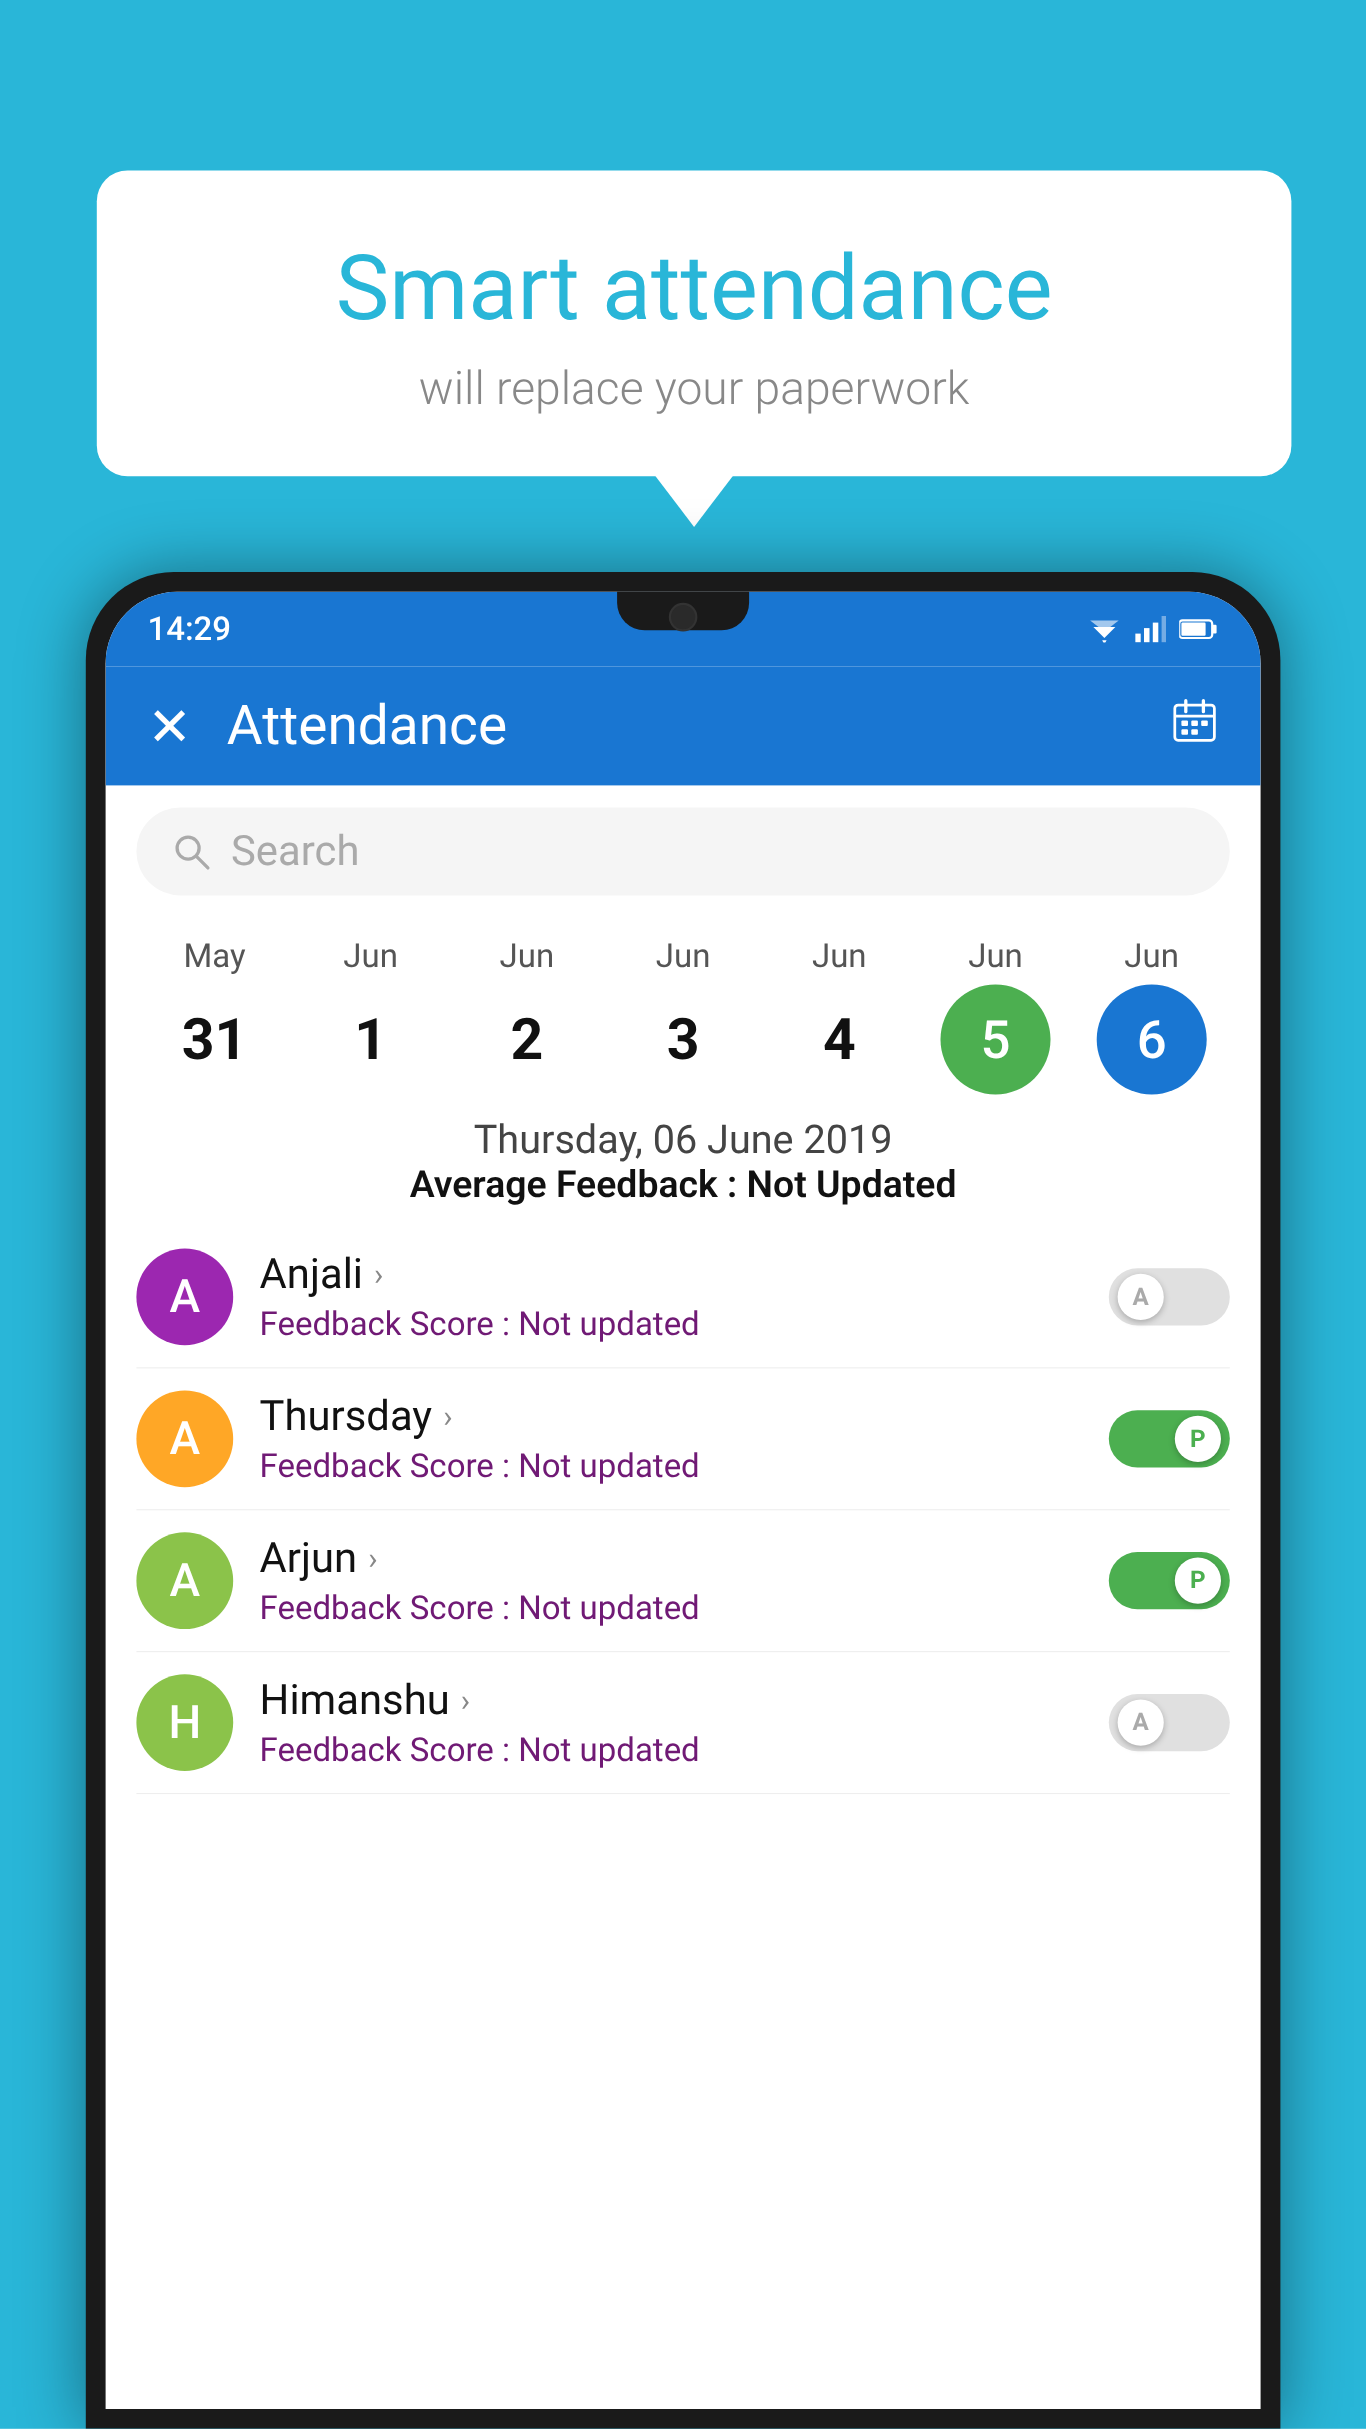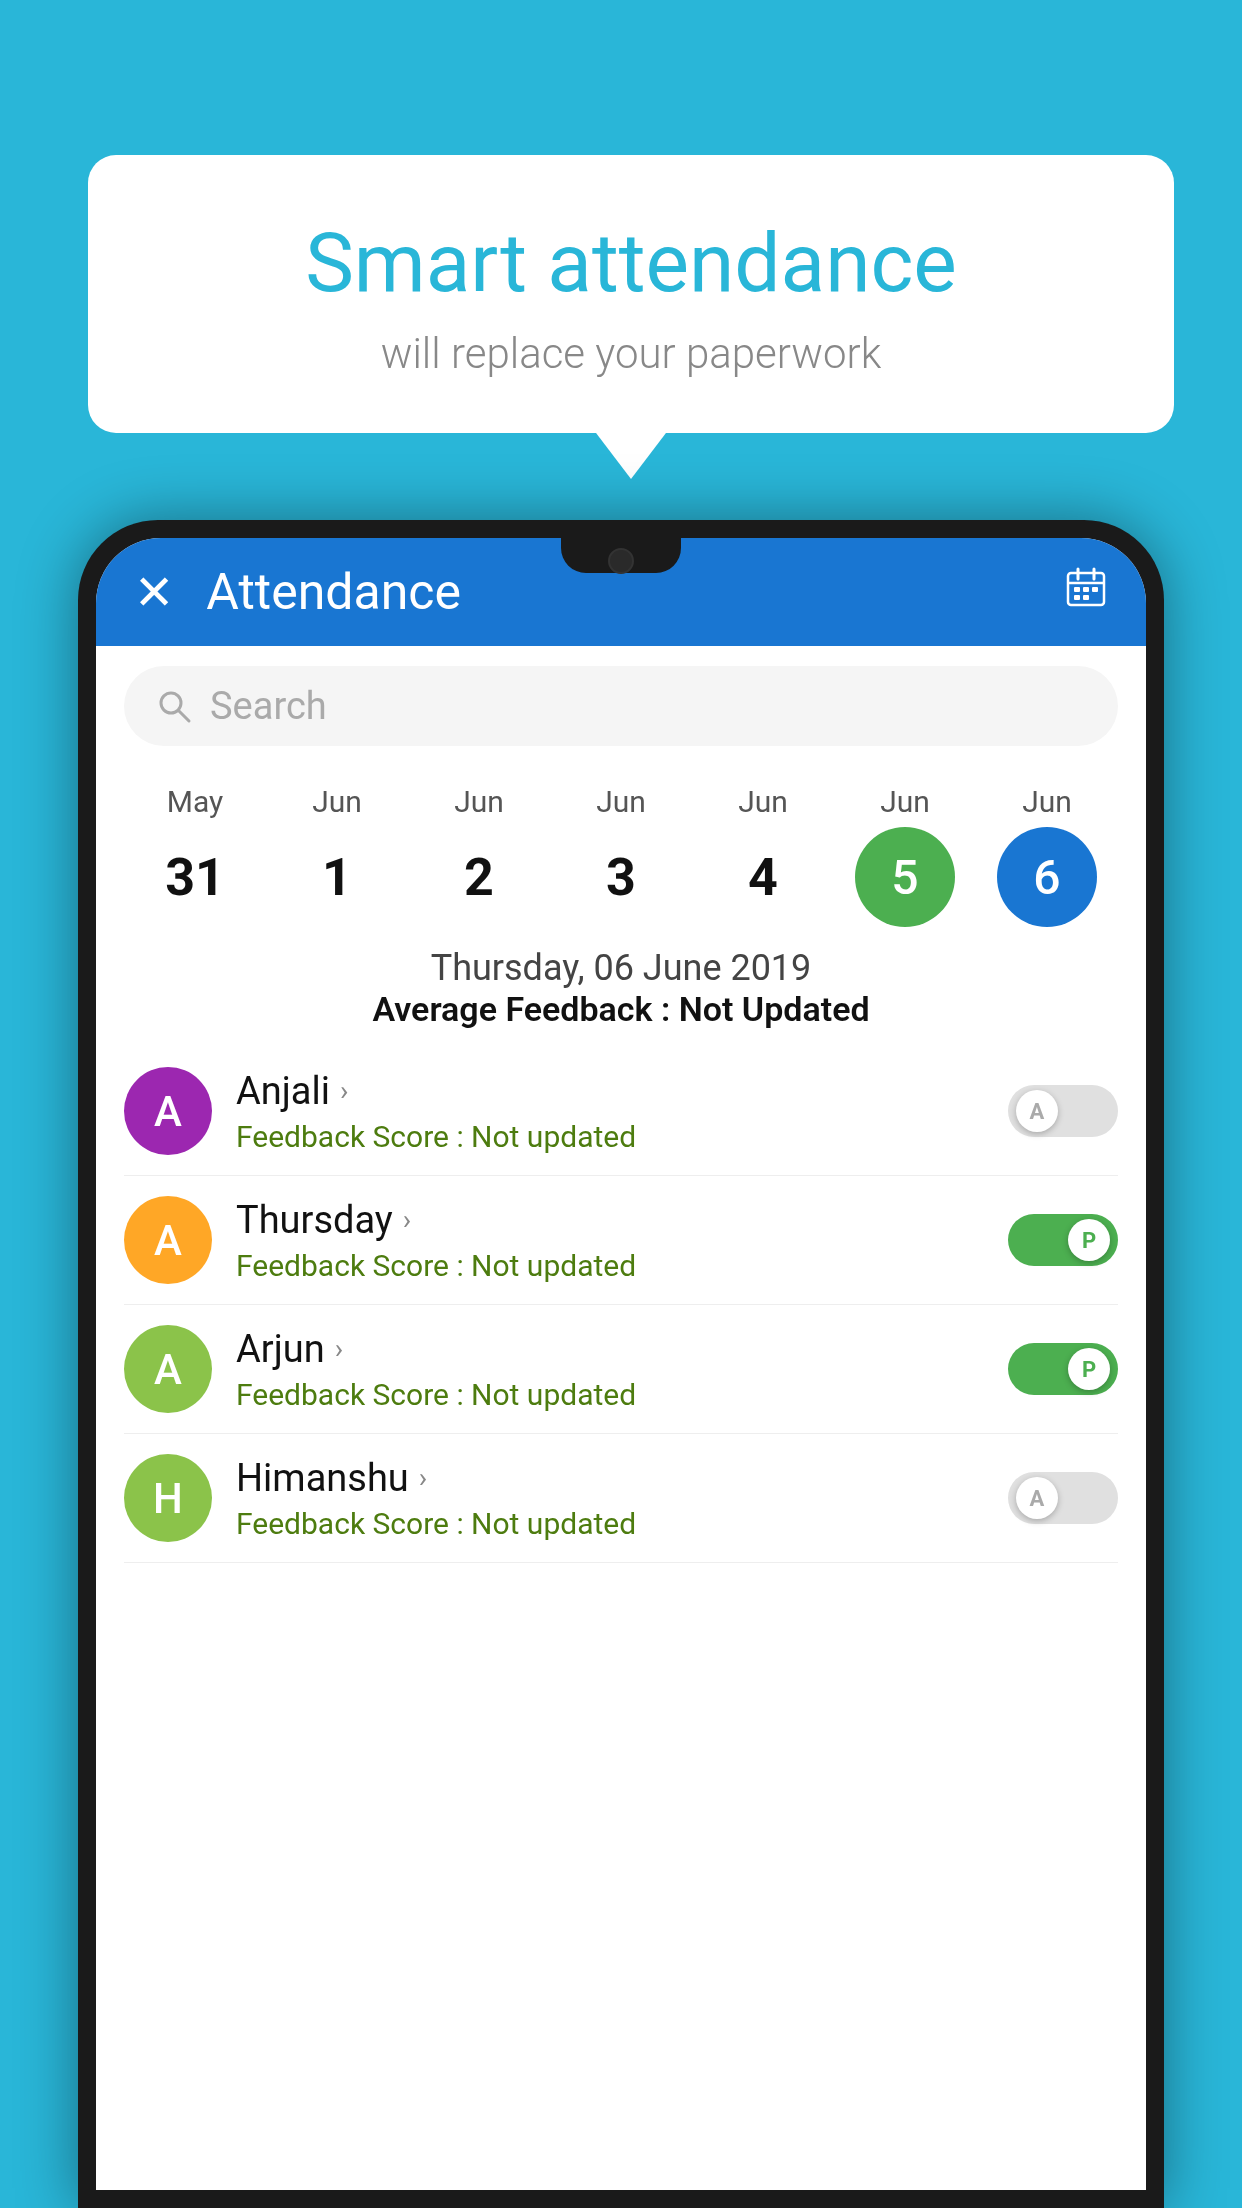--- a/index.html
+++ b/index.html
@@ -300,21 +300,21 @@
       font-size: 28px;
     }
 
     .student-feedback {
       color: #888;
       font-size: 30px;
       margin-top: 6px;
     }
 
     .student-feedback span {
-      color: #4d7c0f;
+      color: #701a75;
     }
 
     
     .toggle-container {
       display: flex;
       align-items: center;
       flex-shrink: 0;
     }
 
     .toggle {
@@ -369,20 +369,44 @@
     <div class="subtitle">will replace your paperwork</div>
   </div>
 </div>
 
 <div class="phone-frame">
   <div class="phone-notch"></div>
   <div class="phone-camera"></div>
 
   <div class="phone-screen">
 
+    <div class="status-bar">
+      <span class="status-time">14:29</span>
+      <div class="status-icons">
+
+        <svg width="32" height="24" viewBox="0 0 32 24">
+          <polygon points="16,20 6,10 26,10" fill="white"></polygon>
+          <polygon points="16,14 3,4 29,4" fill="white" opacity="0.6"></polygon>
+          <polygon points="16,26 14,22 18,22" fill="white"></polygon>
+        </svg>
+
+        <svg width="28" height="24" viewBox="0 0 28 24">
+          <rect x="0" y="16" width="5" height="8" fill="white"></rect>
+          <rect x="8" y="11" width="5" height="13" fill="white"></rect>
+          <rect x="16" y="6" width="5" height="18" fill="white"></rect>
+          <rect x="24" y="0" width="5" height="24" fill="white" opacity="0.4"></rect>
+        </svg>
+
+        <svg width="36" height="20" viewBox="0 0 36 20">
+          <rect x="0" y="2" width="30" height="16" rx="3" ry="3" stroke="white" stroke-width="2" fill="none"></rect>
+          <rect x="30" y="6" width="4" height="8" rx="1" fill="white"></rect>
+          <rect x="2" y="4" width="22" height="12" rx="1" fill="white"></rect>
+        </svg>
+      </div>
+    </div>
 
     <div class="app-bar">
       <span class="app-bar-close">✕</span>
       <span class="app-bar-title">Attendance</span>
       <span class="app-bar-calendar">
         <svg width="44" height="44" viewBox="0 0 44 44" fill="white">
           <rect x="4" y="8" width="36" height="32" rx="3" stroke="white" stroke-width="2.5" fill="none"></rect>
           <line x1="4" y1="18" x2="40" y2="18" stroke="white" stroke-width="2.5"></line>
           <line x1="14" y1="4" x2="14" y2="14" stroke="white" stroke-width="3" stroke-linecap="round"></line>
           <line x1="30" y1="4" x2="30" y2="14" stroke="white" stroke-width="3" stroke-linecap="round"></line>

